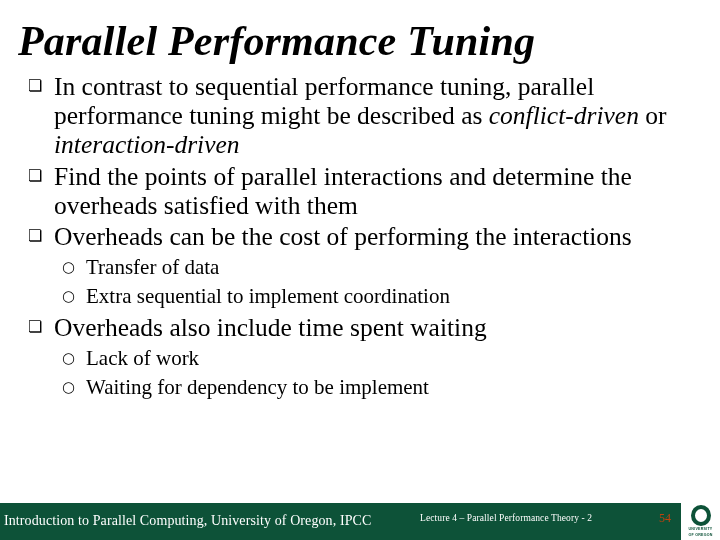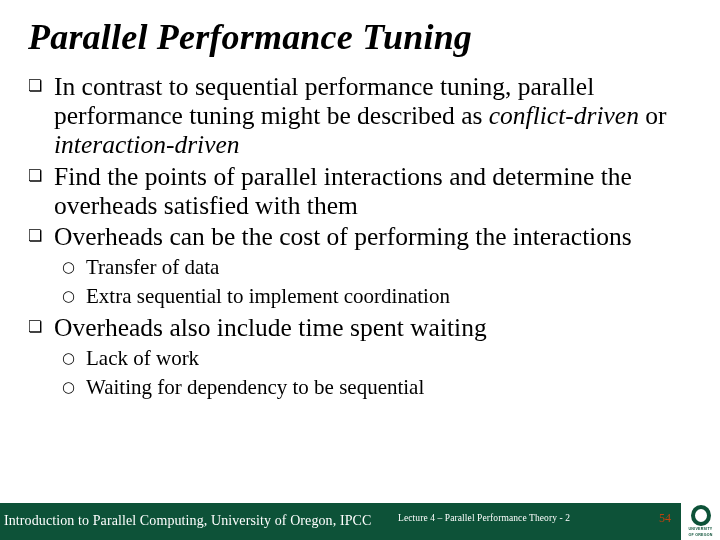--- a/index.html
+++ b/index.html
@@ -18,24 +18,24 @@
   .slide {
     position: relative;
     width: 720px;
     height: 540px;
     background: #ffffff;
   }
 
   
   .slide-title {
     position: absolute;
-    left: 28px;
+    left: 18px;
     top: 16px;
     width: 660px;
-    font-size: 36px;
+    font-size: 42px;
     font-style: italic;
     font-weight: bold;
     color: #000000;
     letter-spacing: 0.2px;
     line-height: 1.2;
     white-space: nowrap;
   }
 
   
   .body-area {
@@ -116,21 +116,21 @@
     left: 4px;
     top: 513px;
     font-size: 14px;
     color: #ffffff;
     letter-spacing: 0.1px;
     white-space: nowrap;
   }
 
   .footer-center {
     position: absolute;
-    left: 398px;
+    left: 420px;
     top: 513px;
     font-size: 9.5px;
     color: #ffffff;
     letter-spacing: 0.1px;
     white-space: nowrap;
   }
 
   .footer-page {
     position: absolute;
     left: 659px;
@@ -210,21 +210,21 @@
         <span class="bullet1-text">Overheads also include time spent waiting</span>
       </li>
 
       <ul class="lvl2">
         <li class="bullet2">
           <span class="marker2">○</span>
           <span>Lack of work</span>
         </li>
         <li class="bullet2">
           <span class="marker2">○</span>
-          <span>Waiting for dependency to be sequential</span>
+          <span>Waiting for dependency to be implement</span>
         </li>
       </ul>
 
     </ul>
   </div>
 
   <div class="footer-bar"></div>
 
   <div class="footer-left">Introduction to Parallel Computing, University of Oregon, IPCC</div>
 

